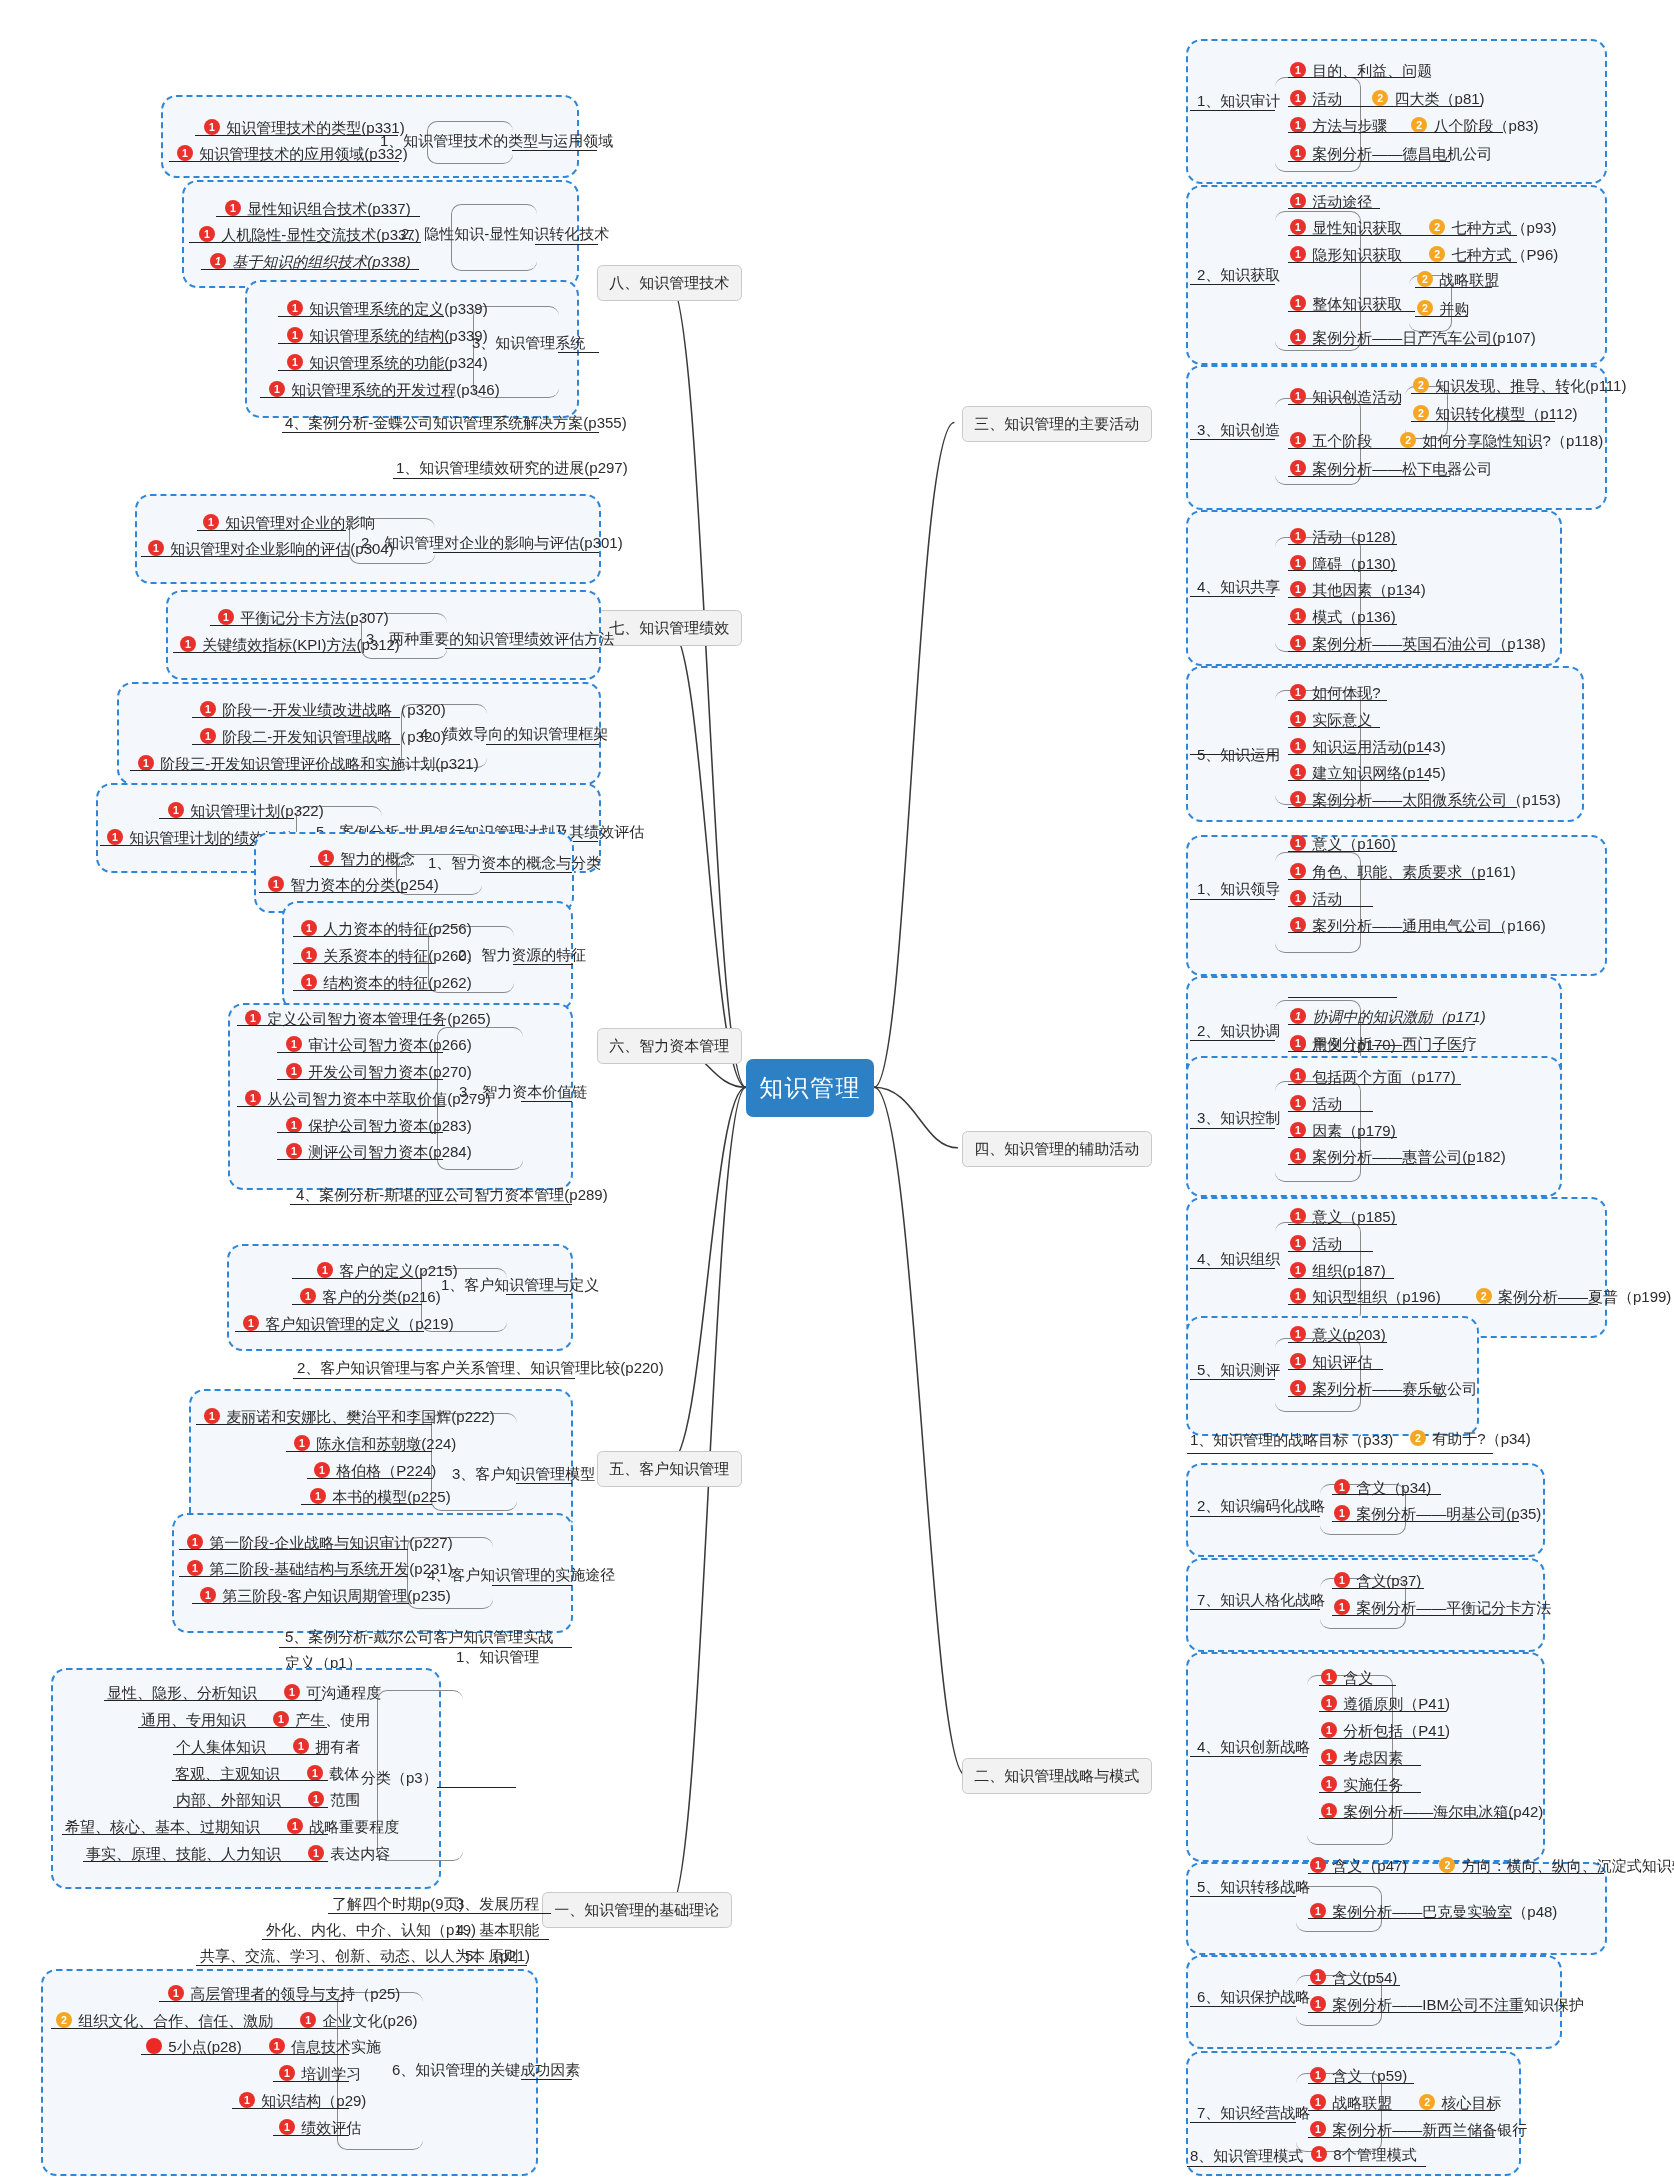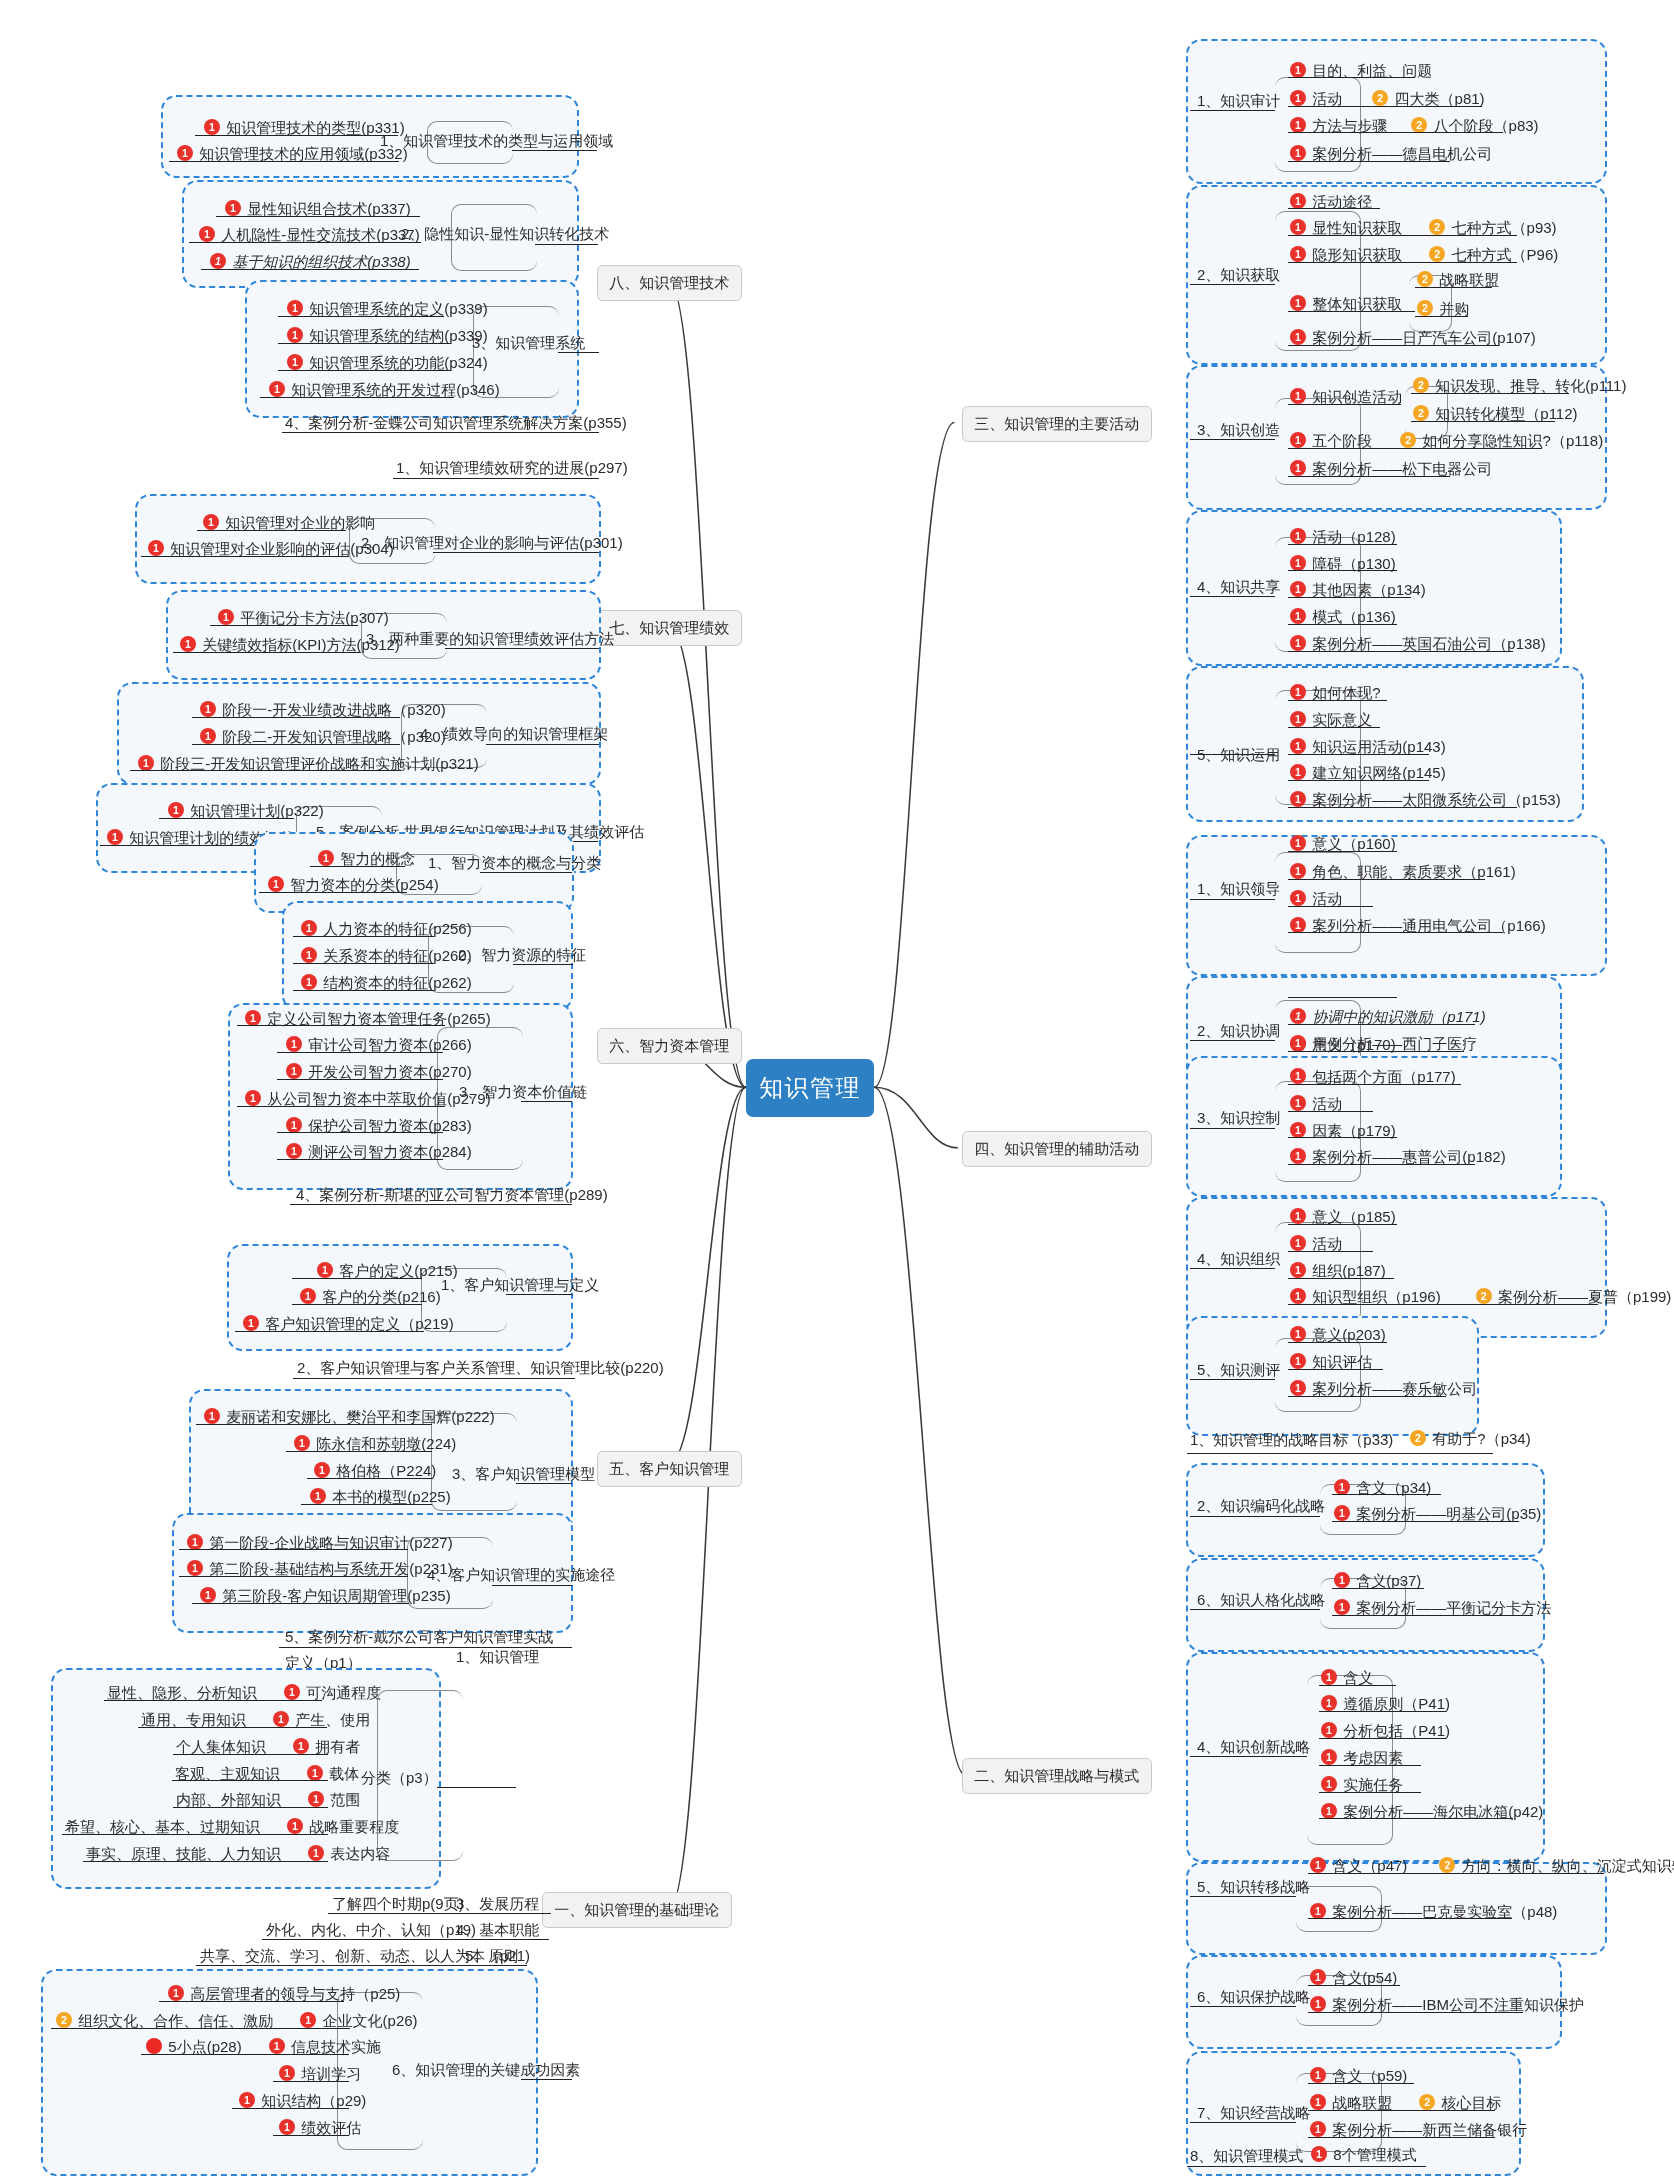--- a/index.html
+++ b/index.html
@@ -228,21 +228,21 @@
   <div class="frame noL" style="left:1320px;top:1484px;width:85px;height:49px;"></div>
   <div class="blabel" style="left:1197px;top:1497px;"><span>2、知识编码化战略</span></div>
   <div class="underline" style="left:1190px;top:1516px;width:130px;"></div>
   <div class="node" style="left:1334px;top:1478px;"><span class="ico p1">1</span><span class="txt">含义（p34)</span></div>
   <div class="underline" style="left:1332px;top:1494px;width:109px;"></div>
   <div class="node" style="left:1334px;top:1504px;"><span class="ico p1">1</span><span class="txt">案例分析——明基公司(p35)</span></div>
   <div class="underline" style="left:1332px;top:1521px;width:187px;"></div>
 
   <div class="dashbox" style="left:1186px;top:1558px;width:355px;height:90px;"></div>
   <div class="frame noL" style="left:1320px;top:1578px;width:85px;height:49px;"></div>
-  <div class="blabel" style="left:1197px;top:1591px;"><span>6、知识人格化战略</span></div>
+  <div class="blabel" style="left:1197px;top:1591px;"><span>7、知识人格化战略</span></div>
   <div class="underline" style="left:1190px;top:1609px;width:130px;"></div>
   <div class="node" style="left:1334px;top:1571px;"><span class="ico p1">1</span><span class="txt">含义(p37)</span></div>
   <div class="underline" style="left:1332px;top:1588px;width:92px;"></div>
   <div class="node" style="left:1334px;top:1598px;"><span class="ico p1">1</span><span class="txt">案例分析——平衡记分卡方法</span></div>
   <div class="underline" style="left:1332px;top:1615px;width:201px;"></div>
 
   <div class="dashbox" style="left:1186px;top:1652px;width:355px;height:206px;"></div>
   <div class="frame noL" style="left:1307px;top:1675px;width:85px;height:168px;"></div>
   <div class="blabel" style="left:1197px;top:1738px;"><span>4、知识创新战略</span></div>
   <div class="underline" style="left:1190px;top:1756px;width:117px;"></div>

